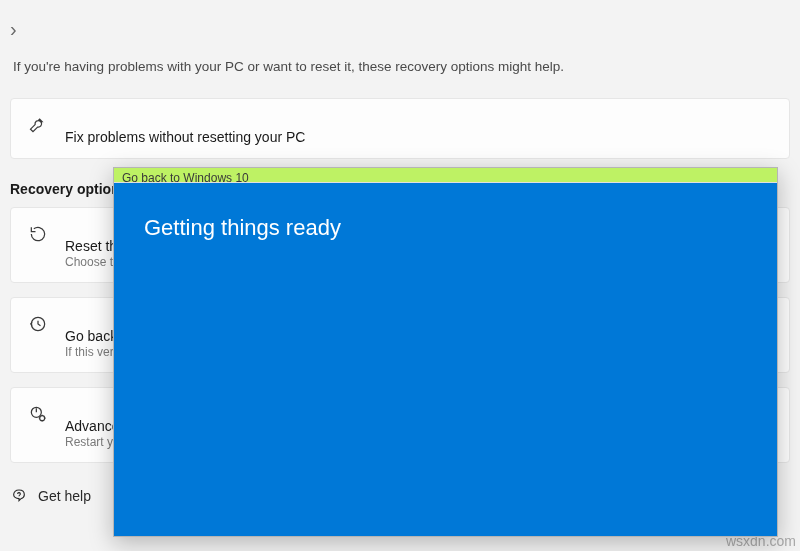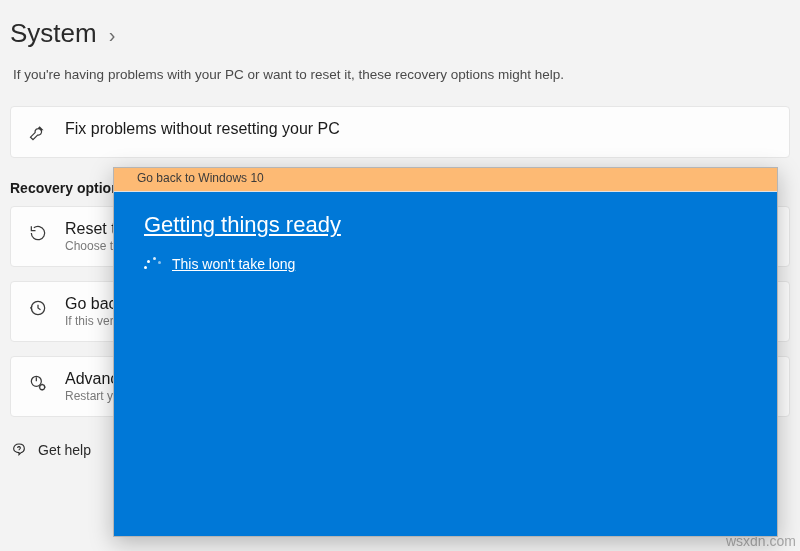--- a/index.html
+++ b/index.html
@@ -53,23 +53,24 @@
       height: 22px;
       display: flex;
       align-items: center;
       justify-content: center;
       color: #3a3a3a;
       flex-shrink: 0;
       margin-top: 2px;
     }
     .card .texts { flex: 1; }
     .card .title {
-      font-size: 16px;
+      font-size: 14px;
       color: #1a1a1a;
       font-weight: 400;
+      margin-top: 17px;
     }
     .card .desc {
       font-size: 12px;
       color: #7a7a7a;
       margin-top: 1px;
     }
     .section-header {
       padding: 8px 10px 10px 10px;
       font-size: 14px;
       font-weight: 600;
@@ -104,34 +105,33 @@
       top: 167px;
       width: 665px;
       height: 370px;
       background: #fff;
       border: 1px solid #b5b5b5;
       box-shadow: 0 6px 22px rgba(0,0,0,0.25);
       display: flex;
       flex-direction: column;
     }
     .dialog-titlebar {
-      height: 24px;
-      padding: 3px 23px;
+      height: 15px;
+      padding: 3px 8px;
       font-size: 12px;
       color: #3a3a3a;
       border-bottom: 1px solid #e0e0e0;
-      background: #fdba74;
+      background: #bef264;
     }
     .dialog-body {
       flex: 1;
       background: #0078d7;
       color: #fff;
-      padding: 20px 30px;
+      padding: 32px 30px;
       position: relative;
-      text-decoration: underline;
     }
     .dialog-body h1 {
       font-size: 22px;
       font-weight: 400;
       margin-bottom: 18px;
     }
     .dialog-progress {
       display: flex;
       align-items: center;
       gap: 12px;
@@ -164,21 +164,20 @@
       color: #fff;
       font-size: 14px;
       font-family: inherit;
       cursor: pointer;
     }
   </style>
 </head>
 <body>
 
 <div class="breadcrumb">
-  <span class="parent">System</span>
   <span class="sep">›</span>
 </div>
 
 <div class="subtitle">If you're having problems with your PC or want to reset it, these recovery options might help.</div>
 
 <div class="card">
   <span class="icon-slot">
     <svg viewBox="0 0 24 24" width="20" height="20" fill="none" stroke="currentColor" stroke-width="1.5">
       <path d="M14 7a4 4 0 0 0-5.5 4.5L3 17l3 3 5.5-5.5A4 4 0 0 0 16 9l-3-3 1-1 3 3a4 4 0 0 1-3 -1z"></path>
     </svg>
@@ -240,23 +239,14 @@
   </span>
   <span>Get help</span>
 </div>
 
 <div class="watermark">wsxdn.com</div>
 
 <div class="dialog">
   <div class="dialog-titlebar">Go back to Windows 10</div>
   <div class="dialog-body">
     <h1>Getting things ready</h1>
-    <div class="dialog-progress">
-      <span class="spinner">
-        <span></span>
-          <span></span>
-          <span></span>
-          <span></span>
-      </span>
-      <span>This won't take long</span>
-    </div>
   </div>
 </div>
 
 </body></html>

